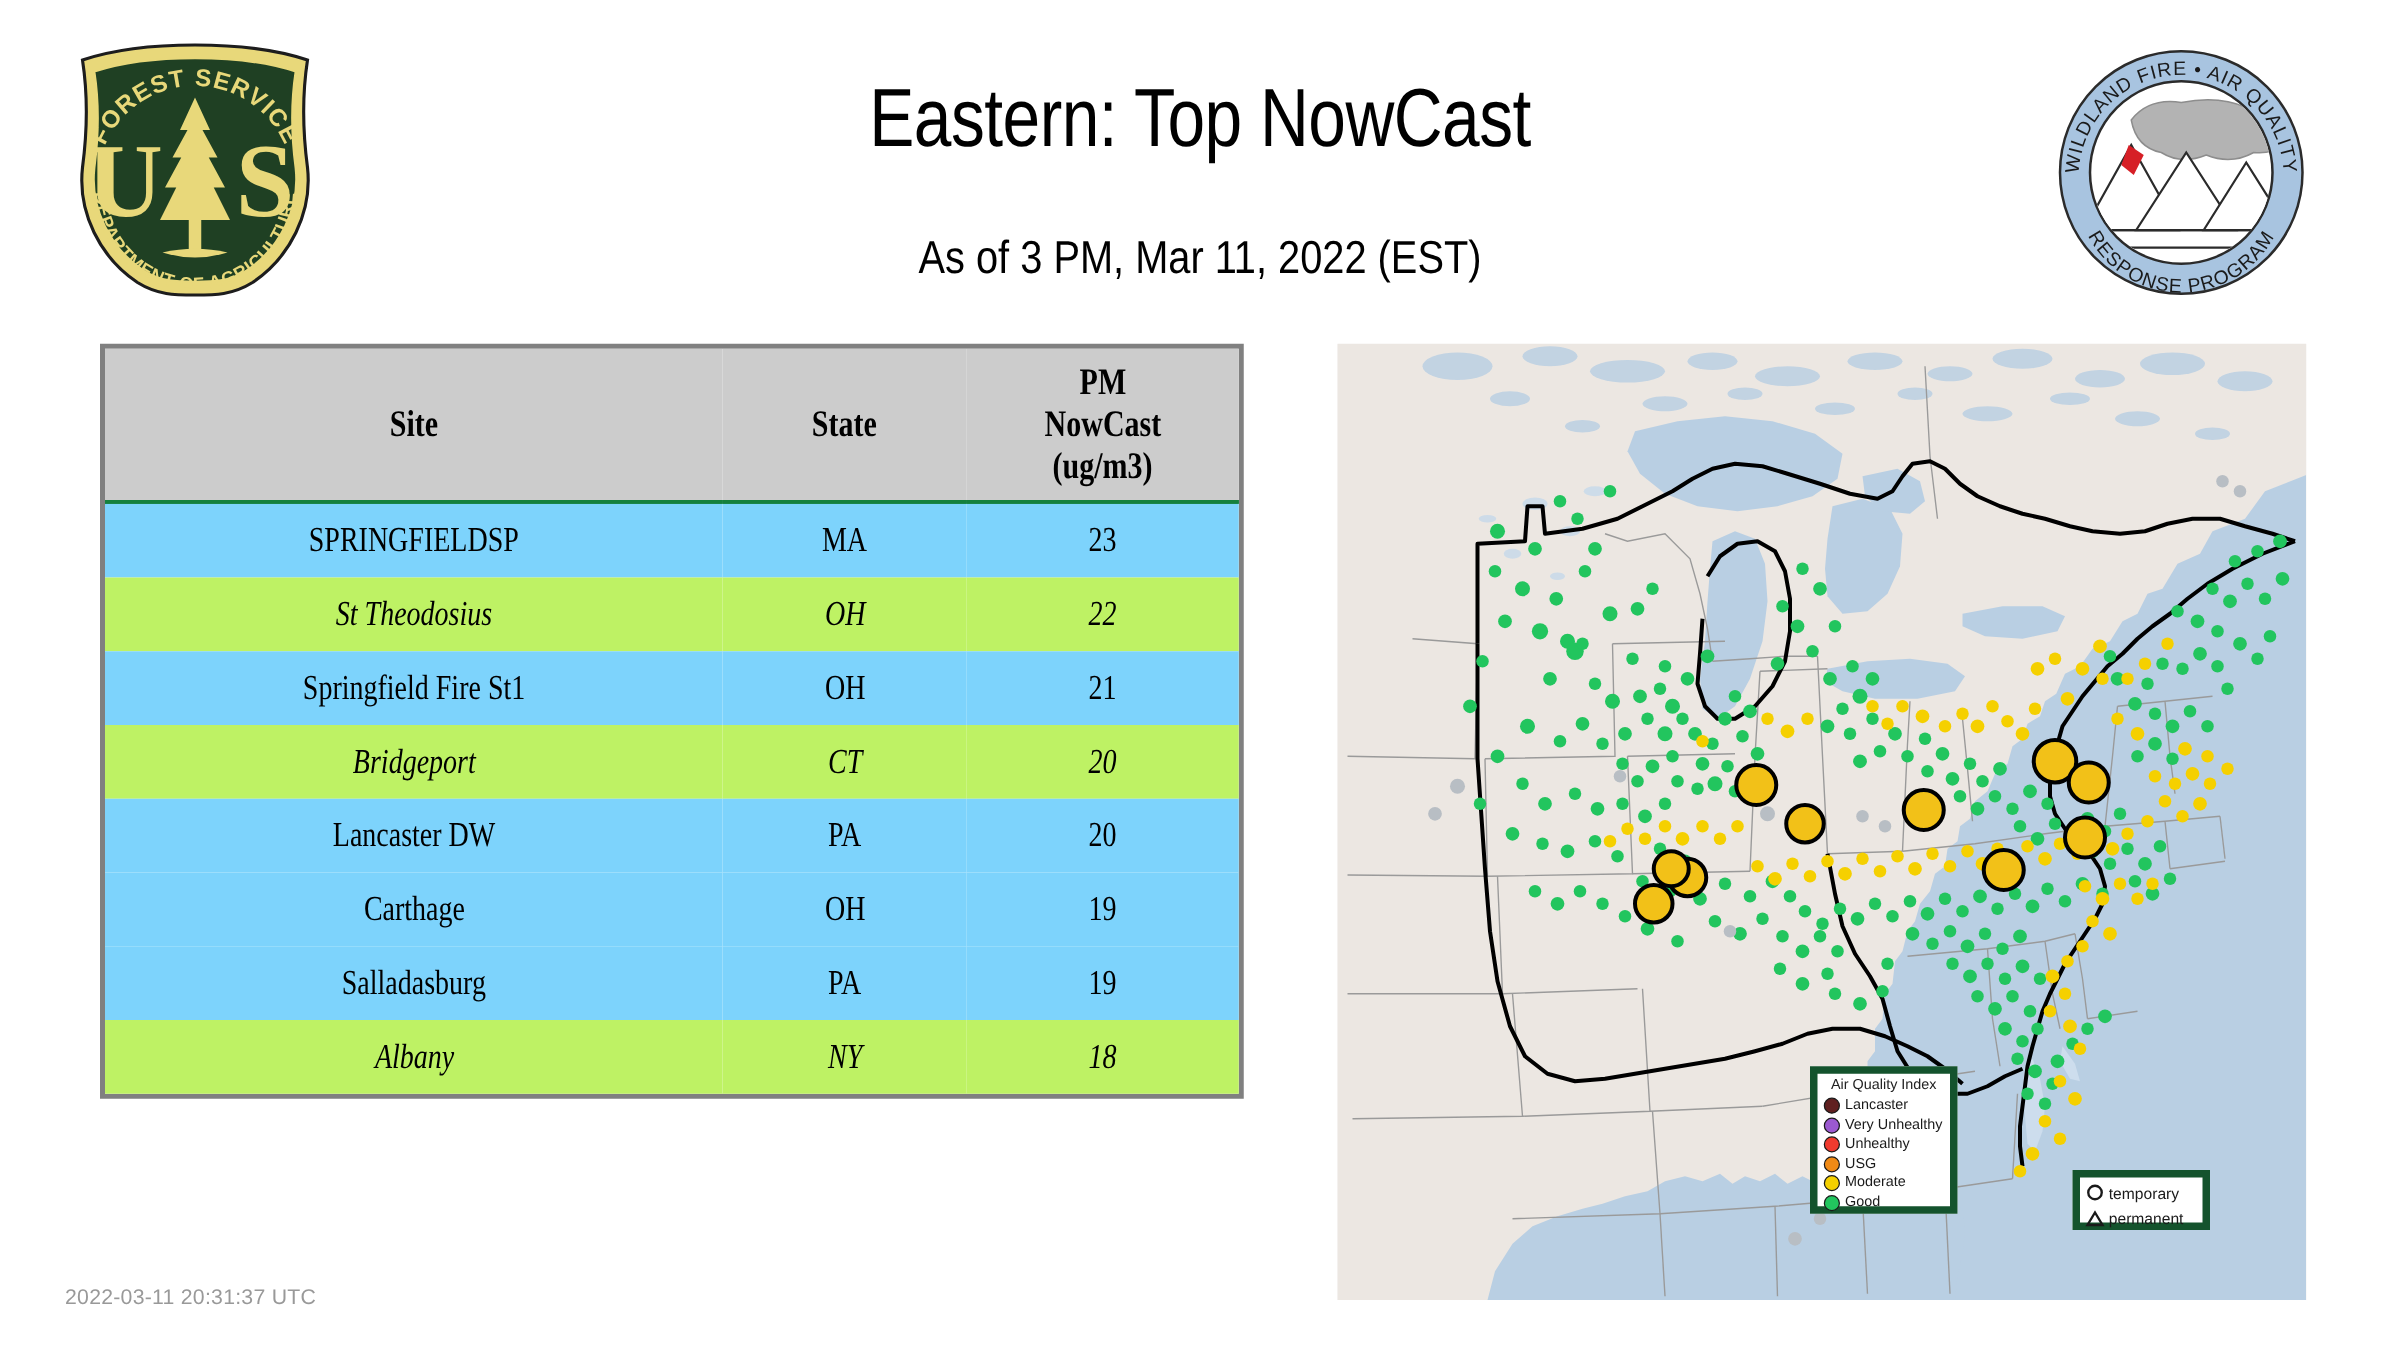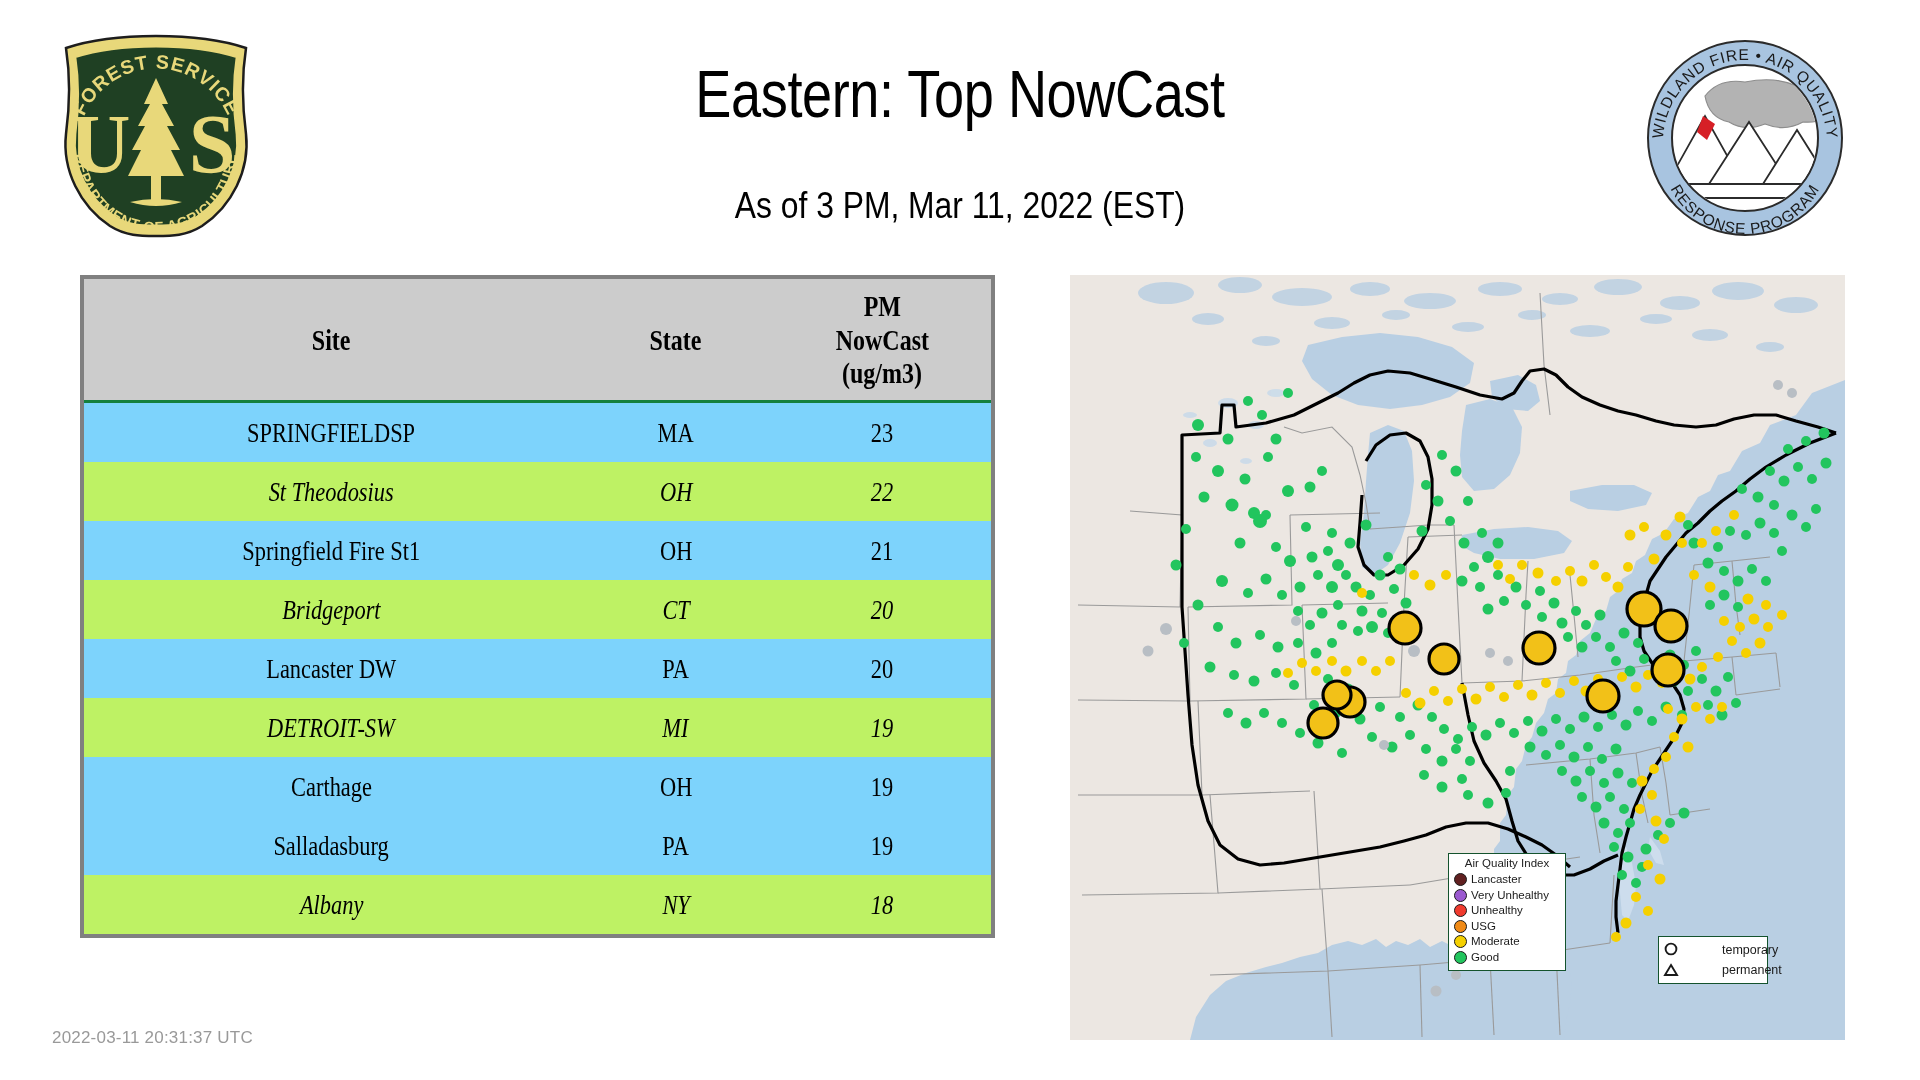--- a/index.html
+++ b/index.html
@@ -121,21 +121,21 @@
     width: 775px; height: 765px;
     background: #ece7e2;
     overflow: hidden;
   }
   #map svg { display: block; width: 775px; height: 765px; }
 
   
   .map-legend {
     position: absolute;
     background: #ffffff;
-    border: 1px solid #14532d;
+    border: 6px solid #14532d;
     box-sizing: border-box;
   }
   #aqi-legend {
     left: 1448px; top: 853px;
     width: 118px; height: 118px;
     padding: 3px 5px 2px 5px;
   }
   #aqi-legend .leg-title {
     font-family: "Liberation Sans", sans-serif;
     font-size: 11.5px;
@@ -176,21 +176,20 @@
     width: 16px; height: 16px;
     margin-right: 3px;
     flex: 0 0 auto;
   }
   #site-type-legend .st-label {
     font-family: "Liberation Sans", sans-serif;
     font-size: 12.5px;
     color: #1a1a1a;
     line-height: 1;
     white-space: nowrap;
-    margin-left: 40px;
   }
 </style>
 </head>
 <body>
 
 <div id="page">
 
   <div id="usfs-logo">
     <svg viewBox="0 0 208 210" width="208" height="210" aria-hidden="true">
       <defs>
@@ -306,25 +305,20 @@
         </tr>
         <tr class="even">
           <td><span class="sq">Bridgeport</span></td>
           <td><span class="sq">CT</span></td>
           <td><span class="sq">20</span></td>
         </tr>
         <tr class="odd">
           <td><span class="sq">Lancaster DW</span></td>
           <td><span class="sq">PA</span></td>
           <td><span class="sq">20</span></td>
-        </tr>
-        <tr class="even">
-          <td><span class="sq">DETROIT-SW</span></td>
-          <td><span class="sq">MI</span></td>
-          <td><span class="sq">19</span></td>
         </tr>
         <tr class="odd">
           <td><span class="sq">Carthage</span></td>
           <td><span class="sq">OH</span></td>
           <td><span class="sq">19</span></td>
         </tr>
         <tr class="odd">
           <td><span class="sq">Salladasburg</span></td>
           <td><span class="sq">PA</span></td>
           <td><span class="sq">19</span></td>

